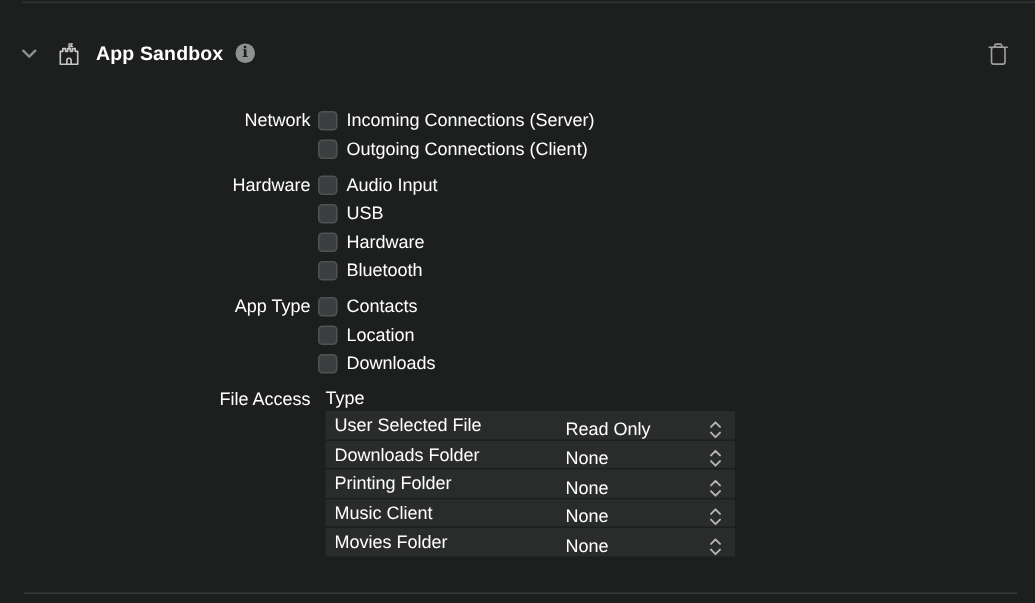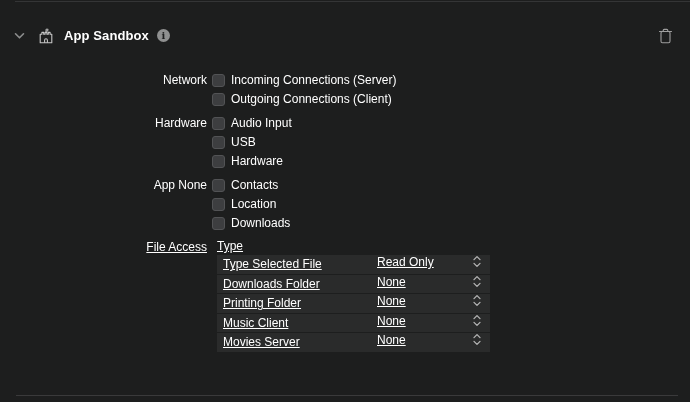--- a/index.html
+++ b/index.html
@@ -49,21 +49,21 @@
   .fa-header{display:flex;width:273px;font-size:12px;line-height:14px;margin-bottom:2px;flex-direction:column;}
   .fa-col-type{width:160px;flex:none;}
   .fa-col-perm{flex:1;}
   .fa-table{width:273px;}
   .fa-trow{
     display:flex;align-items:center;height:18.5px;
     background:#2a2b2b;border-bottom:1px solid #1d1e1e;
   }
   .fa-type{width:154px;flex:none;padding-left:6px;font-size:12px;color:#fff;white-space:nowrap;}
   .fa-select{
-    flex:1;display:flex;align-items:flex-start;justify-content:space-between;
+    flex:1;display:flex;align-items:flex-end;justify-content:space-between;
     padding-right:9px;height:100%;cursor:default;
   }
   .fa-select-value{font-size:12px;color:#fff;}
   .stepper{display:flex;align-items:center;}
   svg{display:block;}
 </style>
 </head>
 <body>
 
 <div class="top-divider"></div>
@@ -118,51 +118,55 @@
         <span class="cb-label">Audio Input</span>
       </div>
       <div class="cb-row">
         <span class="checkbox"></span>
         <span class="cb-label">USB</span>
       </div>
       <div class="cb-row">
         <span class="checkbox"></span>
         <span class="cb-label">Hardware</span>
       </div>
+      <div class="cb-row">
+        <span class="checkbox"></span>
+        <span class="cb-label">Bluetooth</span>
+      </div>
     </div>
   </div>
 
   <div class="group">
-    <div class="group-label">App None</div>
+    <div class="group-label">App Type</div>
     <div class="group-items">
       <div class="cb-row">
         <span class="checkbox"></span>
         <span class="cb-label">Contacts</span>
       </div>
       <div class="cb-row">
         <span class="checkbox"></span>
         <span class="cb-label">Location</span>
       </div>
       <div class="cb-row">
         <span class="checkbox"></span>
         <span class="cb-label">Downloads</span>
       </div>
     </div>
   </div>
 
-  <div class="group fa-group" style="margin-top:3px;text-decoration:underline;">
+  <div class="group fa-group" style="margin-top:3px;">
     <div class="group-label">File Access</div>
     <div class="fa-content">
       <div class="fa-header">
         <span class="fa-col-type">Type</span>
       </div>
       <div class="fa-table">
 
         <div class="fa-trow">
-          <span class="fa-type">Type Selected File</span>
+          <span class="fa-type">User Selected File</span>
           <div class="fa-select">
             <span class="fa-select-value">Read Only</span>
             <span class="stepper">
               <svg width="8" height="13" viewBox="0 0 8 13">
                   <polyline points="1,4.6 4,1.6 7,4.6" fill="none" stroke="#b4b4b4" stroke-width="1.3" stroke-linecap="round" stroke-linejoin="round"></polyline>
                   <polyline points="1,8.4 4,11.4 7,8.4" fill="none" stroke="#b4b4b4" stroke-width="1.3" stroke-linecap="round" stroke-linejoin="round"></polyline>
                 </svg>
             </span>
           </div>
         </div>
@@ -200,21 +204,21 @@
             <span class="stepper">
               <svg width="8" height="13" viewBox="0 0 8 13">
                   <polyline points="1,4.6 4,1.6 7,4.6" fill="none" stroke="#b4b4b4" stroke-width="1.3" stroke-linecap="round" stroke-linejoin="round"></polyline>
                   <polyline points="1,8.4 4,11.4 7,8.4" fill="none" stroke="#b4b4b4" stroke-width="1.3" stroke-linecap="round" stroke-linejoin="round"></polyline>
                 </svg>
             </span>
           </div>
         </div>
 
         <div class="fa-trow">
-          <span class="fa-type">Movies Server</span>
+          <span class="fa-type">Movies Folder</span>
           <div class="fa-select">
             <span class="fa-select-value">None</span>
             <span class="stepper">
               <svg width="8" height="13" viewBox="0 0 8 13">
                   <polyline points="1,4.6 4,1.6 7,4.6" fill="none" stroke="#b4b4b4" stroke-width="1.3" stroke-linecap="round" stroke-linejoin="round"></polyline>
                   <polyline points="1,8.4 4,11.4 7,8.4" fill="none" stroke="#b4b4b4" stroke-width="1.3" stroke-linecap="round" stroke-linejoin="round"></polyline>
                 </svg>
             </span>
           </div>
         </div>

